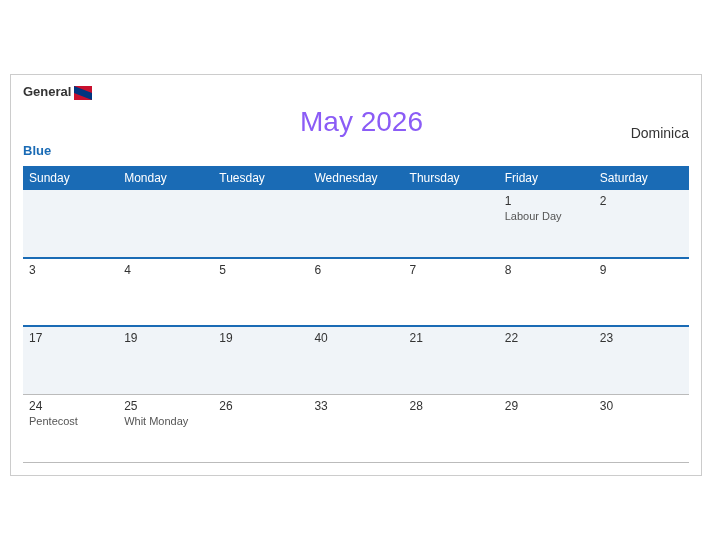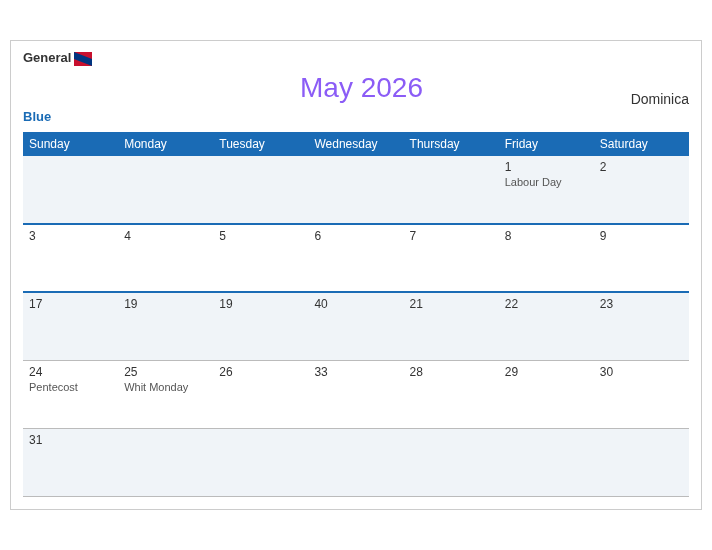--- a/index.html
+++ b/index.html
@@ -226,26 +226,15 @@
           <td>
             <span class="day-number">28</span>
           </td>
           <td>
             <span class="day-number">29</span>
           </td>
           <td>
             <span class="day-number">30</span>
           </td>
         </tr>
-        <tr>
-          <td>
-            <span class="day-number">31</span>
-          </td>
-          <td class="empty-cell"></td>
-          <td class="empty-cell"></td>
-          <td class="empty-cell"></td>
-          <td class="empty-cell"></td>
-          <td class="empty-cell"></td>
-          <td class="empty-cell"></td>
-        </tr>
       </tbody>
   </table>
 </div>
 
 </body></html>

